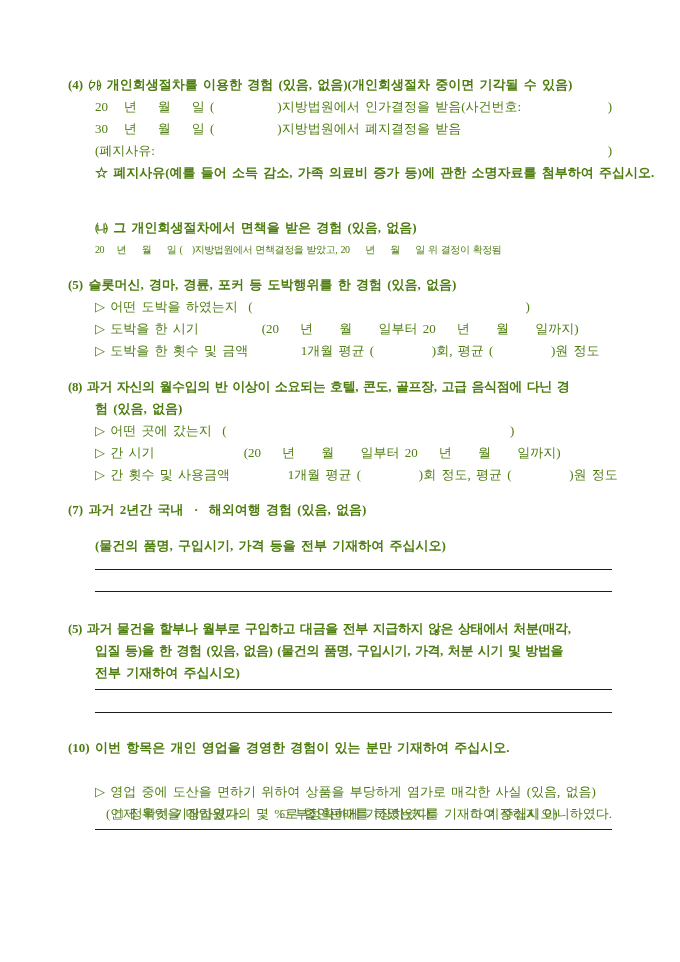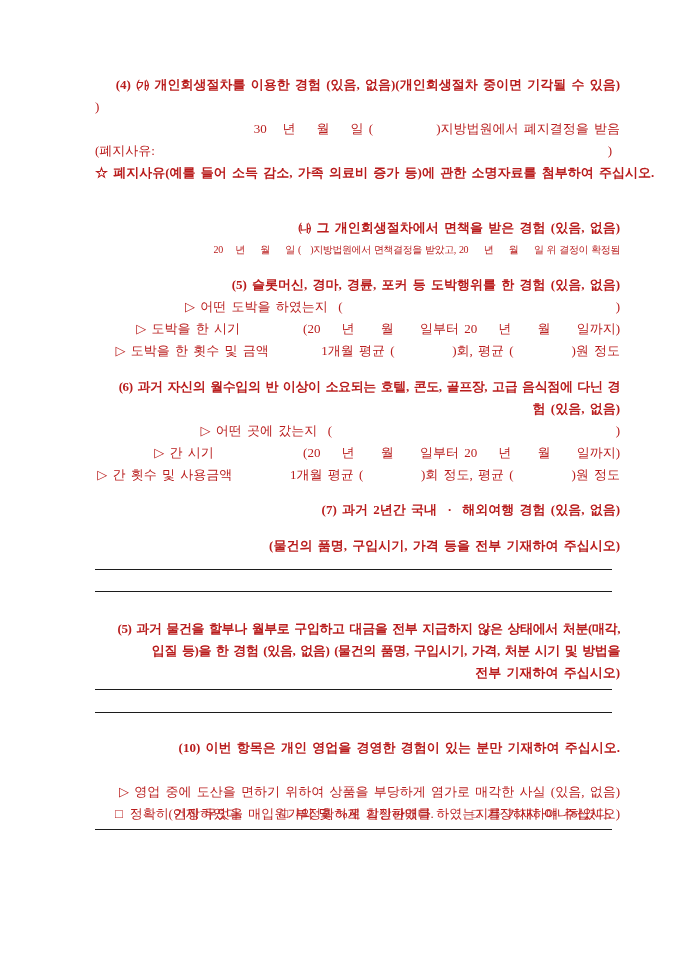--- a/index.html
+++ b/index.html
@@ -4,23 +4,22 @@
 <style>
   html,body { margin:0; padding:0; background:#e8e8e8; }
   .page {
     position:relative;
     width:680px; height:962px;
     margin:0 auto;
     background:#ffffff;
     box-sizing:border-box;
     padding:74px 60px 0 68px;
     font-family:"Liberation Serif","DejaVu Serif",serif;
-    color:#b91c1c;
+    color:#4d7c0f;
     overflow:hidden;
-    text-align:right;
   }
   .ln {
     height:22px; line-height:22px;
     font-size:13px;
     white-space:pre;
     word-spacing:2px;
     letter-spacing:0px;
   }
   .b { font-weight:bold; }
   .tight { letter-spacing:-0.4px; }
@@ -41,20 +40,21 @@
   .mt26{margin-top:26px} .mt24{margin-top:24px}
 </style>
 </head>
 <body>
 
 <div class="page">
 
   <div class="sec">
     <div class="ln b">(4) ㈎ 개인회생절차를 이용한 경험 (있음, 없음)(개인회생절차 중이면 기각될 수 있음)</div>
     <div class="ln ind1 flex">
+      <span>20   년    월    일 (            )지방법원에서 인가결정을 받음(사건번호:</span>
       <span>)</span>
     </div>
     <div class="ln ind1">30   년    월    일 (            )지방법원에서 폐지결정을 받음</div>
     <div class="ln ind1 flex">
       <span>(폐지사유:</span>
       <span>)</span>
     </div>
     <div class="ln ind1 b">☆ 폐지사유(예를 들어 소득 감소, 가족 의료비 증가 등)에 관한 소명자료를 첨부하여 주십시오.</div>
   </div>
 
@@ -64,21 +64,21 @@
   </div>
 
   <div class="sec mt13">
     <div class="ln b">(5) 슬롯머신, 경마, 경륜, 포커 등 도박행위를 한 경험 (있음, 없음)</div>
     <div class="ln ind1">▷ 어떤 도박을 하였는지  (                                                    )</div>
     <div class="ln ind1">▷ 도박을 한 시기            (20    년     월     일부터 20    년     월     일까지)</div>
     <div class="ln ind1">▷ 도박을 한 횟수 및 금액          1개월 평균 (           )회, 평균 (           )원 정도</div>
   </div>
 
   <div class="sec mt14">
-    <div class="ln b tight">(6) 과거 자신의 월수입의 반 이상이 소요되는 호텔, 콘도, 골프장, 고급 음식점에 다닌 경</div>
+    <div class="ln b tight">(8) 과거 자신의 월수입의 반 이상이 소요되는 호텔, 콘도, 골프장, 고급 음식점에 다닌 경</div>
     <div class="ln ind1 b">험 (있음, 없음)</div>
     <div class="ln ind1">▷ 어떤 곳에 갔는지  (                                                      )</div>
     <div class="ln ind1">▷ 간 시기                 (20    년     월     일부터 20    년     월     일까지)</div>
     <div class="ln ind1">▷ 간 횟수 및 사용금액           1개월 평균 (           )회 정도, 평균 (           )원 정도</div>
   </div>
 
   <div class="sec mt13">
     <div class="ln b">(7) 과거 2년간 국내  ·  해외여행 경험 (있음, 없음)</div>
   </div>
 

